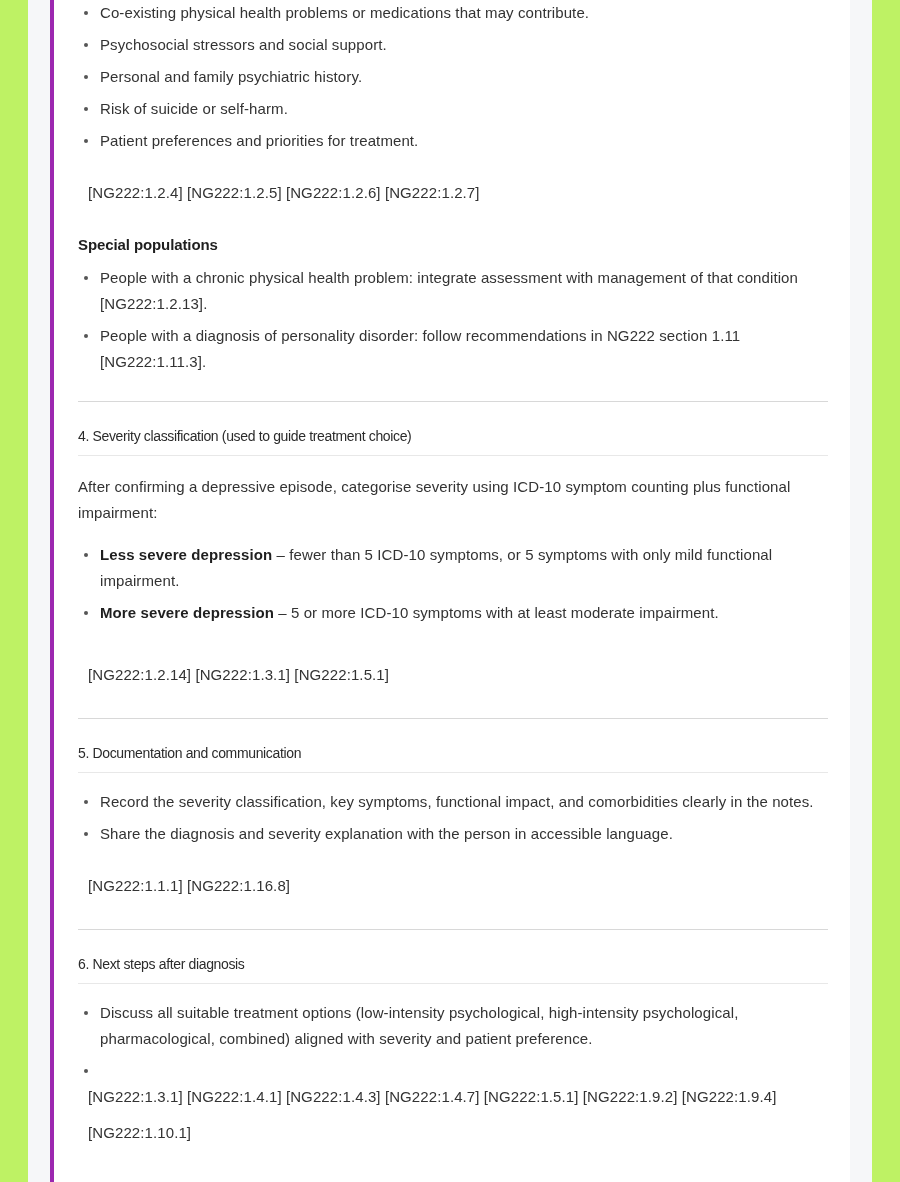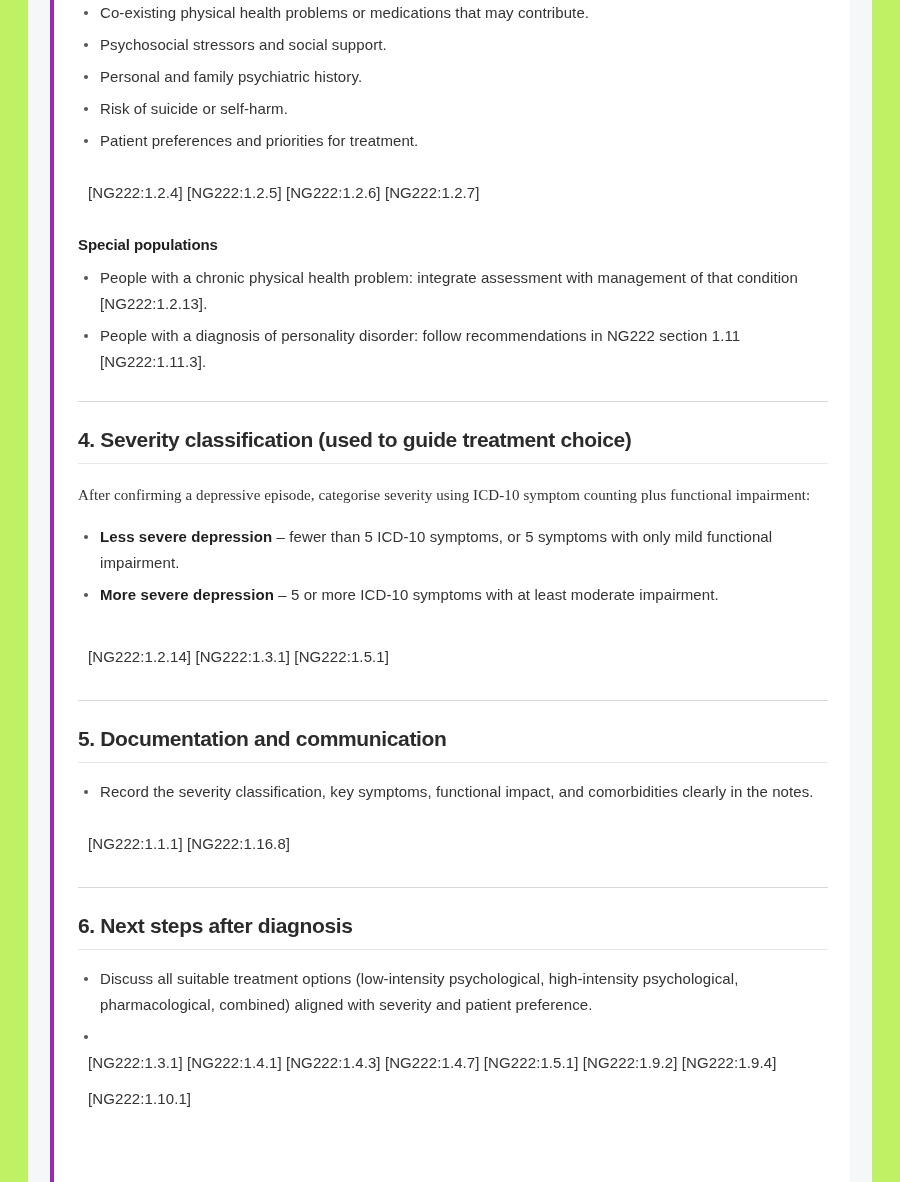--- a/index.html
+++ b/index.html
@@ -41,21 +41,20 @@
     width: 100%;
   }
 
   
   .para {
     font-size: 15px;
     line-height: 26px;
     color: #333333;
     margin: 0;
     letter-spacing: 0.1px;
-    font-family: Liberation Serif, serif;
   }
   .refs {
     font-size: 15px;
     line-height: 26px;
     color: #333333;
     margin: 10px;
     letter-spacing: 0.1px;
   }
   ul.bullets {
     list-style: none;
@@ -82,22 +81,22 @@
   ul.bullets > li + li { margin-top: 6px; }
 
   .sub-heading {
     font-size: 15px;
     font-weight: bold;
     color: #1f1f1f;
     margin: 0;
     letter-spacing: -0.1px;
   }
   .section-heading {
-    font-size: 21px;
-    font-weight: bold;
+    font-size: 14px;
+    font-weight: normal;
     color: #2b2b2b;
     margin: 0;
     letter-spacing: -0.35px;
   }
   .heading-rule {
     height: 1px;
     background: #e8e8e8;
     margin: 11px 0 0 0;
   }
   .section-rule {
@@ -200,20 +199,24 @@
 
       <h2 class="section-heading">5. Documentation and communication</h2>
       <div class="heading-rule"></div>
 
       <div class="sp-16"></div>
       <ul class="bullets">
         <li>
           <span class="bullet-dot"></span>
           <span>Record the severity classification, key symptoms, functional impact, and comorbidities clearly in the notes.</span>
         </li>
+        <li>
+          <span class="bullet-dot"></span>
+          <span>Share the diagnosis and severity explanation with the person in accessible language.</span>
+        </li>
       </ul>
 
       <div class="sp-16"></div>
       <p class="refs">[NG222:1.1.1] [NG222:1.16.8]</p>
 
       <div class="sp-20"></div>
       <div class="section-rule"></div>
       <div class="sp-26"></div>
 
       <h2 class="section-heading">6. Next steps after diagnosis</h2>

